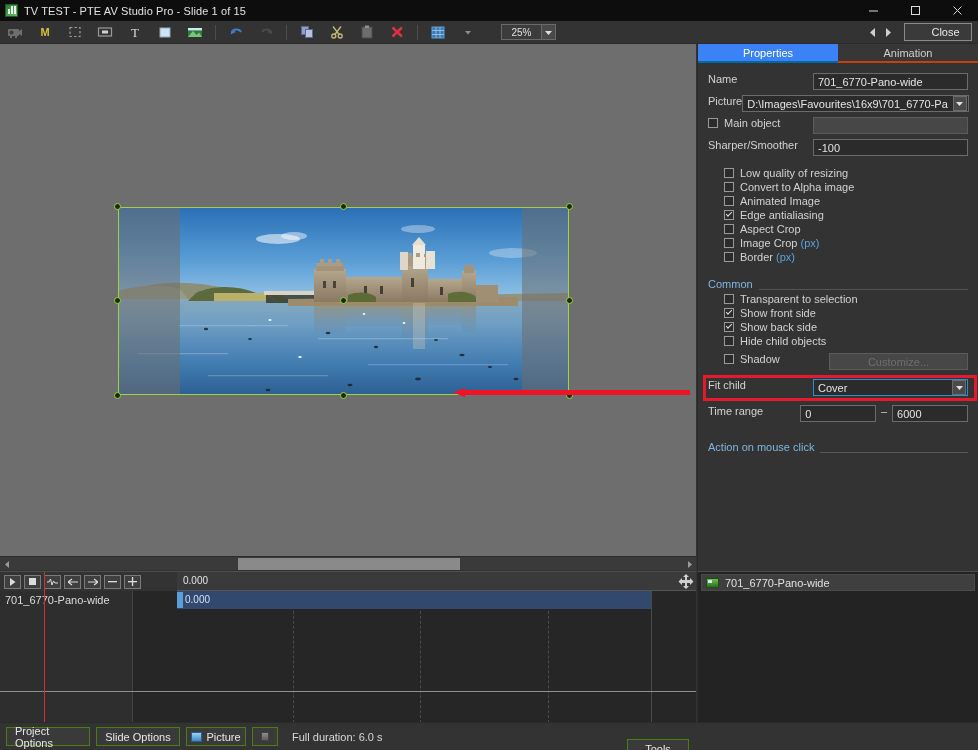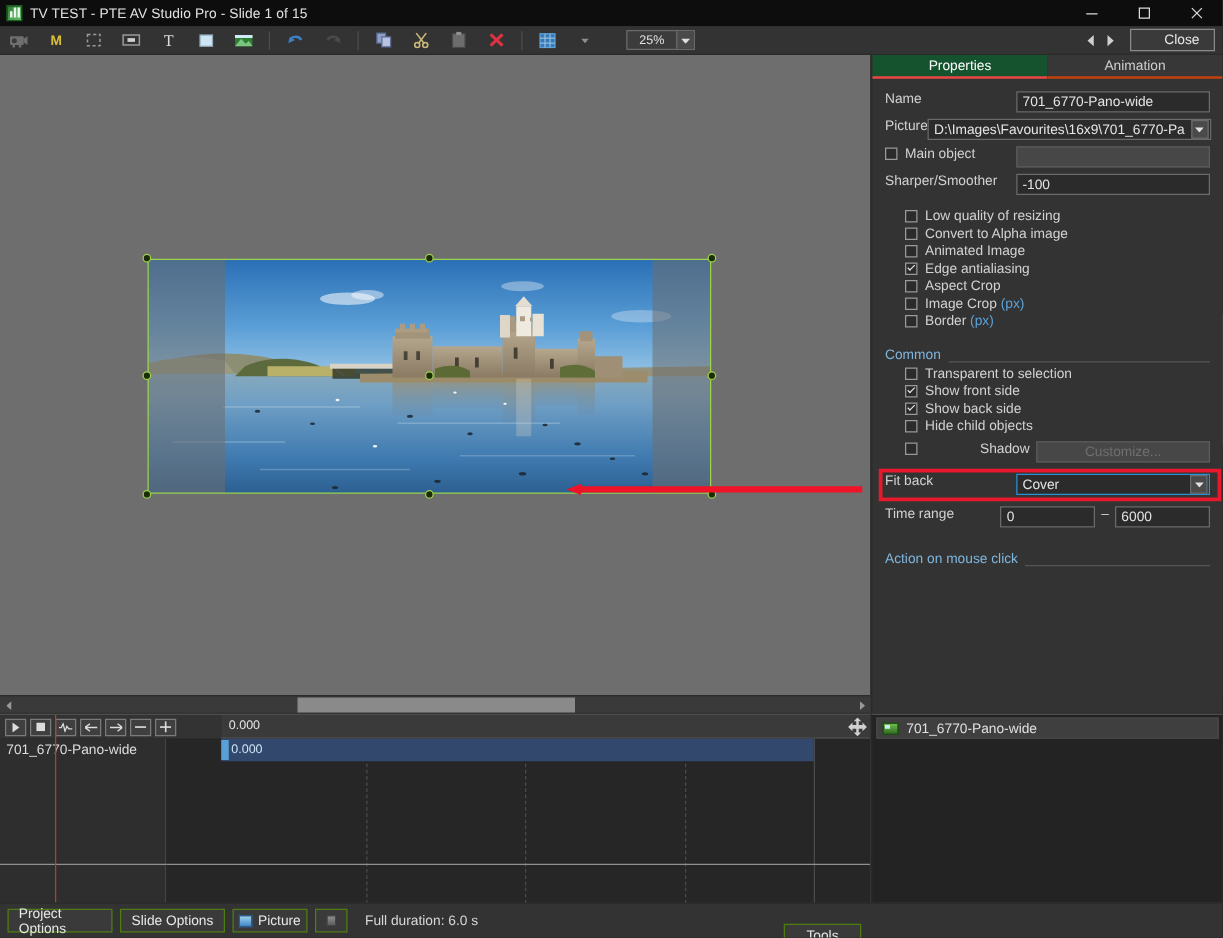--- a/index.html
+++ b/index.html
@@ -139,21 +139,21 @@
   
   .right-panel {
     position: absolute; left: 697px; top: 44px; width: 281px; height: 526px;
     background: #333333; border-left: 1px solid #2a2a2a;
   }
   .tabs { display: flex; height: 19px; background: #2f2f2f; }
   .tab {
     flex: 1; display: flex; align-items: center; justify-content: center;
     font-size: 11px; color: #cfcfcf; background: #373737; border-bottom: 2px solid #c2410c;
   }
-  .tab.active { color: #ffffff; background: #14532d; border-bottom: 2px solid #ef4444; }
+  .tab.active { color: #ffffff; background: #3b82f6; border-bottom: 2px solid #0369a1; }
   .panel-body { padding: 10px 10px 0 10px; }
 
   .row { display: flex; align-items: flex-start; height: 22px; }
   .row .lbl { width: 105px; font-size: 11px; color: #d2d2d2; }
   .inp {
     flex: 1; height: 17px; background: #2b2b2b; border: 1px solid #6b6b6b;
     color: #e4e4e4; font-size: 11px; padding: 0 4px; display: flex; align-items: center;
     overflow: hidden; white-space: nowrap;
   }
   .combo {
@@ -711,31 +711,31 @@
           <div class="cbox checked"></div>
           <div class="cb-lbl">Show back side</div>
         </div>
         <div class="cb-row">
           <div class="cbox"></div>
           <div class="cb-lbl">Hide child objects</div>
         </div>
       </div>
 
       <div class="row" style="margin-top:5px;">
-        <div style="display:flex;align-items:center;width:105px;margin-left:16px;gap:44px;">
+        <div style="display:flex;align-items:center;width:105px;margin-left:16px;">
           <div class="cbox"></div>
           <div class="cb-lbl">Shadow</div>
         </div>
         <div class="btn-disabled" style="flex:1;">Customize...</div>
       </div>
 
       <div class="fitmode-wrap">
         <div class="red-highlight"></div>
         <div class="row">
-          <div class="lbl">Fit back</div>
+          <div class="lbl">Fit child</div>
           <div class="combo focused">
             <div class="cval">Cover</div>
             <div class="carr">
               <svg width="7" height="5" viewBox="0 0 7 5">
                   <path d="M0 1 L7 1 L3.5 5 Z" fill="#e0e0e0"></path>
                 </svg>
             </div>
           </div>
         </div>
       </div>

